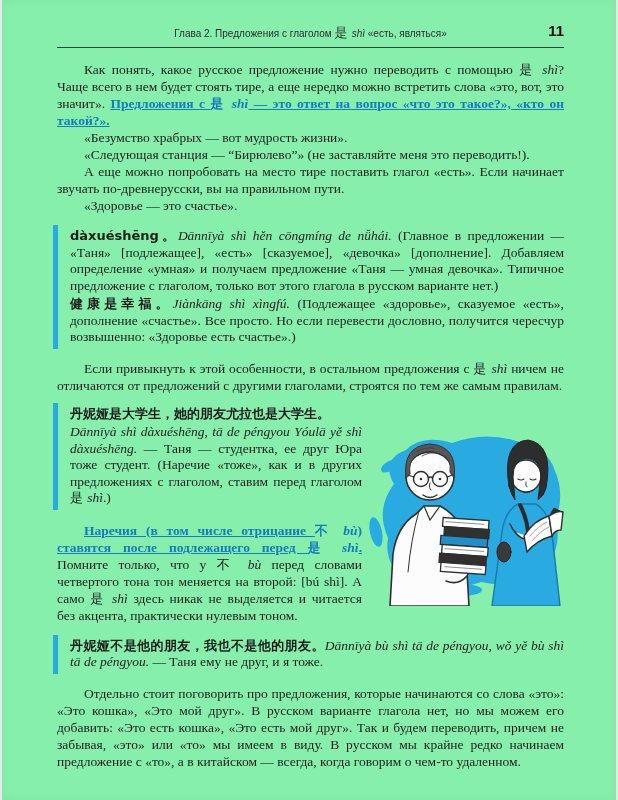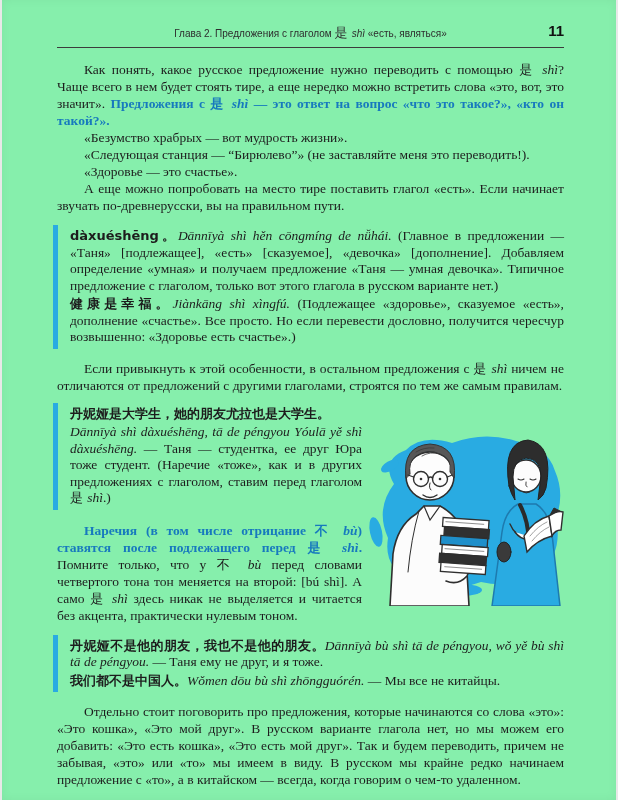--- a/index.html
+++ b/index.html
@@ -31,21 +31,21 @@
   }
 
   
   p { margin:0; text-align:justify; font-size:13.5px; line-height:17px; }
   .indent { text-indent:27px; }
   .p-first { margin-top:13px; }
 
   
   .r-n  { }
   .r-i  { font-style:italic; }
-  .r-bb { color:#1779be; font-weight:bold; }
+  .r-bb { color:#1779be; font-weight:bold;text-decoration:underline; }
   .r-bbi{ color:#1779be; font-weight:bold; font-style:italic; }
   .r-pin{ font-style:italic; }
   .r-cjk, .r-cjkb, .r-cjkbb { font-family:"DejaVu Sans","Liberation Sans",sans-serif; font-size:13px; }
   .r-cjkb { font-weight:bold; }
   .r-cjkbb{ font-weight:bold; color:#1779be; }
 
   
   .example {
     border-left:5px solid #29abe2;
     padding:3px 0 3px 12px;
@@ -71,23 +71,23 @@
 
     <div class="header">
       <span><span class="r-n">Глава 2. Предложения с глаголом </span><span class="r-cjk">是 </span><span class="r-i">shì</span><span class="r-n"> «есть, являться»</span></span>
       <span class="page-num">11</span>
     </div>
 
     <p class="indent p-first"><span class="r-n">Как понять, какое русское предложение нужно переводить с помощью </span><span class="r-cjk">是 </span><span class="r-i">shì</span><span class="r-n">? Чаще всего в нем будет стоять тире, а еще нередко можно встретить слова «это, вот, это значит». </span><span class="r-bb">Предложения с </span><span class="r-cjkbb">是 </span><span class="r-bbi">shì</span><span class="r-bb"> — это ответ на вопрос «что это такое?», «кто он такой?».</span></p>
 
     <p class="indent">«Безумство храбрых — вот мудрость жизни».</p>
     <p class="indent">«Следующая станция — “Бирюлево”» (не заставляйте меня это переводить!).</p>
+    <p class="indent">А еще можно попробовать на место тире поставить глагол «есть». Если начинает звучать по-древнерусски, вы на правильном пути.</p>
+
     <p class="indent">«Здоровье — это счастье».</p>
-
-    <p class="indent">А еще можно попробовать на место тире поставить глагол «есть». Если начинает звучать по-древнерусски, вы на правильном пути.</p>
 
     <div class="example">
       <p><span class="r-cjkb">dàxuéshēng。</span><span class="r-pin">Dānnīyà shì hěn cōngmíng de nǚhái.</span><span class="r-n"> (Главное в предложении — «Таня» [подлежащее], «есть» [сказуемое], «девочка» [дополнение]. Добавляем определение «умная» и получаем предложение «Таня — умная девочка». Типичное предложение с глаголом, только вот этого глагола в русском варианте нет.)</span></p>
       <p><span class="r-cjkb">健康是幸福。</span><span class="r-pin">Jiànkāng shì xìngfú.</span><span class="r-n"> (Подлежащее «здоровье», сказуемое «есть», дополнение «счастье». Все просто. Но если перевести дословно, получится чересчур возвышенно: «Здоровье есть счастье».)</span></p>
     </div>
 
     <p class="indent"><span class="r-n">Если привыкнуть к этой особенности, в остальном предложения с </span><span class="r-cjk">是 </span><span class="r-i">shì</span><span class="r-n"> ничем не отличаются от предложений с другими глаголами, строятся по тем же самым правилам.</span></p>
 
     <div class="middle">
       <div class="middle-left">
@@ -165,19 +165,18 @@
               <path d="M186 101 L190 94 L196 97" fill="#2d2d2d" stroke="#2d2d2d" stroke-width="1"></path>
               <path d="M166 122 Q174 112 183 108 M168 127 Q176 117 185 113" fill="none" stroke="#8a8a8a" stroke-width="0.8"></path>
             </g>
           </g>
         </svg>
       </div>
     </div>
 
     <div class="example">
       <p><span class="r-cjkb">丹妮娅不是他的朋友，我也不是他的朋友。</span><span class="r-pin">Dānnīyà bù shì tā de péngyou, wǒ yě bù shì tā de péngyou.</span><span class="r-n"> — Таня ему не друг, и я тоже.</span></p>
-      <p><span class="r-cjkb">我们都不是中国人。</span><span class="r-pin">Wǒmen dōu bù shì zhōngguórén.</span><span class="r-n"> — Мы все не китайцы.</span></p>
     </div>
 
     <p class="indent">Отдельно стоит поговорить про предложения, которые начинаются со слова «это»: «Это кошка», «Это мой друг». В русском варианте глагола нет, но мы можем его добавить: «Это есть кошка», «Это есть мой друг». Так и будем переводить, причем не забывая, «это» или «то» мы имеем в виду. В русском мы крайне редко начинаем предложение с «то», а в китайском — всегда, когда говорим о чем-то удаленном.</p>
 
   </div>
 </div>
 
 </body></html>

